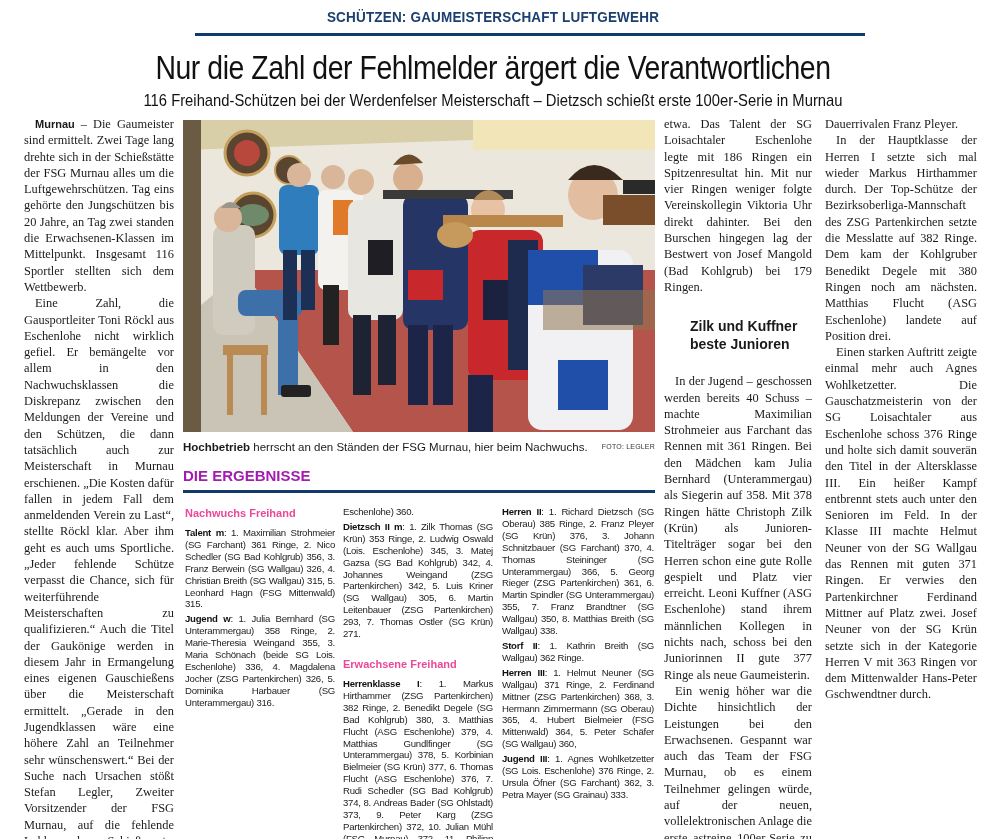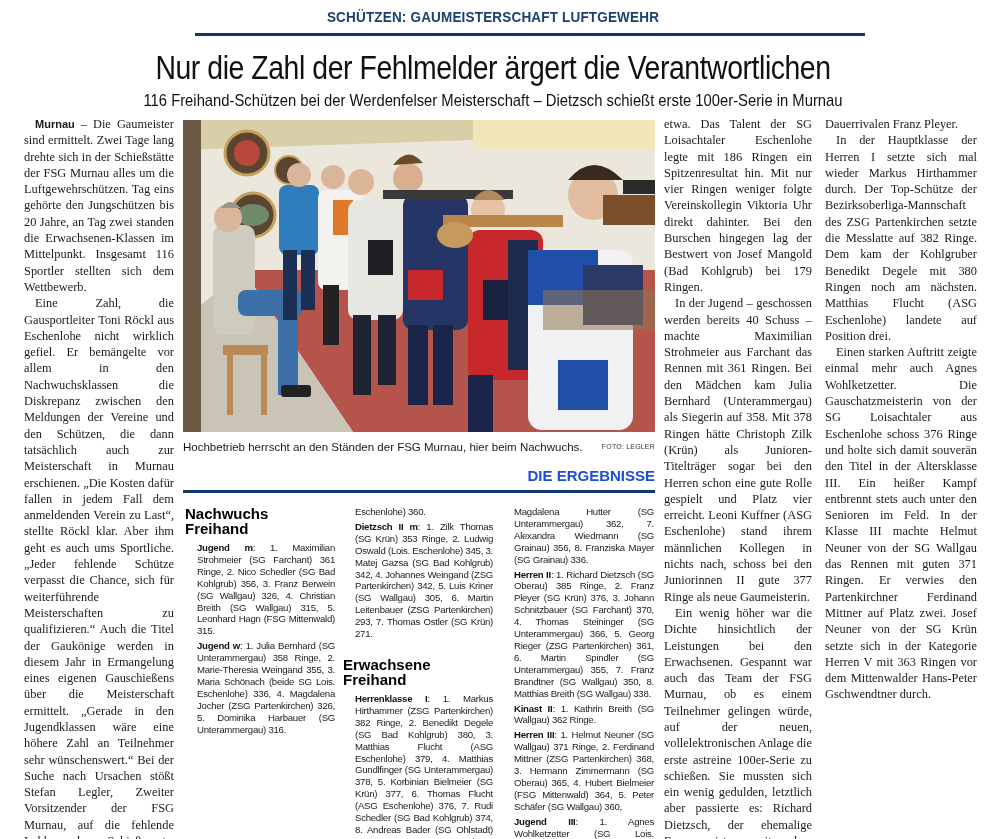--- a/index.html
+++ b/index.html
@@ -11,27 +11,27 @@
   .col{position:absolute;font-family:"Liberation Serif",serif;font-size:12.4px;line-height:16.3px;text-align:justify;hyphens:auto;}
   .col p{margin:0;text-indent:11px;}
   .col p.first{text-indent:0;}
   .dateline{font-family:"Liberation Sans",sans-serif;font-weight:bold;font-size:11px;margin-left:11px;}
   .col1{left:24px;top:116px;width:150px;}
   .col4{left:664px;top:116px;width:148px;}
   .col5{left:825px;top:116px;width:152px;}
   .subhd{font-family:"Liberation Sans",sans-serif;font-weight:bold;font-size:14px;line-height:18px;text-align:left;margin:22px 0 20px 26px;text-indent:0;}
   .photo{position:absolute;left:183px;top:120px;width:472px;height:312px;overflow:hidden;background:#e9e3d6;}
   .caption{position:absolute;left:183px;top:441px;width:472px;font-family:"Liberation Sans",sans-serif;font-size:11.5px;}
-  .caption b{font-weight:normal;}
+  .caption b{font-weight:bold;}
   .credit{position:absolute;right:0;top:2px;font-size:7px;color:#333;letter-spacing:0.2px;}
-  .results-title{position:absolute;left:183px;top:467px;width:472px;text-align:right;font-family:"Liberation Sans",sans-serif;font-weight:bold;font-size:15px;color:#1d4ed8;}
+  .results-title{position:absolute;left:183px;top:467px;width:472px;text-align:left;font-family:"Liberation Sans",sans-serif;font-weight:bold;font-size:15px;color:#a21caf;}
   .results-rule{position:absolute;left:183px;top:490px;width:472px;height:3px;background:#0f3a6b;}
   .res{position:absolute;font-family:"Liberation Sans",sans-serif;font-size:9.6px;line-height:11.9px;text-align:justify;letter-spacing:-0.25px;color:#222;}
-  .res h4{margin:0 0 6px 0;font-size:15px;line-height:15px;font-weight:bold;color:#000000;letter-spacing:0;}
-  .res p{margin:0 0 3px 12px;}
+  .res h4{margin:0 0 6px 0;font-size:11px;line-height:15px;font-weight:bold;color:#ec4899;letter-spacing:0;}
+  .res p{margin:0 0 3px 0;}
   .res b{color:#111;}
   .r1{left:185px;top:506px;width:150px;}
   .r2{left:343px;top:506px;width:150px;}
   .r3{left:502px;top:506px;width:152px;}
   .gap{height:14px;}
 </style>
 </head>
 <body>
 
 <div class="kicker">SCHÜTZEN: GAUMEISTERSCHAFT LUFTGEWEHR</div>
@@ -121,45 +121,45 @@
 <div class="caption">
   <b>Hochbetrieb</b><span> herrscht an den Ständen der FSG Murnau, hier beim Nachwuchs.</span>
   <span class="credit">FOTO: LEGLER</span>
 </div>
 
 <div class="results-title">DIE ERGEBNISSE</div>
 <div class="results-rule"></div>
 
 <div class="res r1">
   <h4>Nachwuchs Freihand</h4>
-  <p><b>Jugend m</b><span>: 1. Maximilian Strohmeier (SG Farchant) 361 Ringe, 2. Nico Schedler (SG Bad Kohlgrub) 356, 3. Franz Berwein (SG Wallgau) 326, 4. Christian Breith (SG Wallgau) 315, 5. Leonhard Hagn (FSG Mittenwald) 315.</span></p>
+  <p><b>Talent m</b><span>: 1. Maximilian Strohmeier (SG Farchant) 361 Ringe, 2. Nico Schedler (SG Bad Kohlgrub) 356, 3. Franz Berwein (SG Wallgau) 326, 4. Christian Breith (SG Wallgau) 315, 5. Leonhard Hagn (FSG Mittenwald) 315.</span></p>
   <p><b>Jugend w</b><span>: 1. Julia Bernhard (SG Unterammergau) 358 Ringe, 2. Marie-Theresia Weingand 355, 3. Maria Schönach (beide SG Lois. Eschenlohe) 336, 4. Magdalena Jocher (ZSG Partenkirchen) 326, 5. Dominika Harbauer (SG Unterammergau) 316.</span></p>
 
 </div>
 
 <div class="res r2">
   <p>Eschenlohe) 360.</p>
   <p><b>Dietzsch II m</b><span>: 1. Zilk Thomas (SG Krün) 353 Ringe, 2. Ludwig Oswald (Lois. Eschenlohe) 345, 3. Matej Gazsa (SG Bad Kohlgrub) 342, 4. Johannes Weingand (ZSG Partenkirchen) 342, 5. Luis Kriner (SG Wallgau) 305, 6. Martin Leitenbauer (ZSG Partenkirchen) 293, 7. Thomas Ostler (SG Krün) 271.</span></p>
   <div class="gap"></div>
   <h4>Erwachsene Freihand</h4>
   <p><b>Herrenklasse I</b><span>: 1. Markus Hirthammer (ZSG Partenkirchen) 382 Ringe, 2. Benedikt Degele (SG Bad Kohlgrub) 380, 3. Matthias Flucht (ASG Eschenlohe) 379, 4. Matthias Gundlfinger (SG Unterammergau) 378, 5. Korbinian Bielmeier (SG Krün) 377, 6. Thomas Flucht (ASG Eschenlohe) 376, 7. Rudi Schedler (SG Bad Kohlgrub) 374, 8. Andreas Bader (SG Ohlstadt) 373, 9. Peter Karg (ZSG Partenkirchen) 372, 10. Julian Mühl (FSG Murnau) 372, 11. Philipp Rudolf (FSG Murnau) 371, 12. Florian Schedler (SG Bad Kohlgrub) 371, 13. Anton Röckl (ASG Eschenlohe) 371, 14. Florian Winter (FSG Murnau) 369, 15. Jörg Wohlketzetter (SG Lois. Eschenlohe) 367.</span></p>
 
 </div>
 
 <div class="res r3">
-  <p>Magdalena Hutter (SG Unterammergau) 362, 7. Alexandra Wiedmann (SG Grainau) 356, 8. Franziska Mayer (SG Grainau) 336.</p>
   <p><b>Herren II</b><span>: 1. Richard Dietzsch (SG Oberau) 385 Ringe, 2. Franz Pleyer (SG Krün) 376, 3. Johann Schnitzbauer (SG Farchant) 370, 4. Thomas Steininger (SG Unterammergau) 366, 5. Georg Rieger (ZSG Partenkirchen) 361, 6. Martin Spindler (SG Unterammergau) 355, 7. Franz Brandtner (SG Wallgau) 350, 8. Matthias Breith (SG Wallgau) 338.</span></p>
-  <p><b>Kinast II</b><span>: 1. Kathrin Breith (SG Wallgau) 362 Ringe.</span></p>
+  <p><b>Storf II</b><span>: 1. Kathrin Breith (SG Wallgau) 362 Ringe.</span></p>
   <p><b>Herren III</b><span>: 1. Helmut Neuner (SG Wallgau) 371 Ringe, 2. Ferdinand Mittner (ZSG Partenkirchen) 368, 3. Hermann Zimmermann (SG Oberau) 365, 4. Hubert Bielmeier (FSG Mittenwald) 364, 5. Peter Schäfer (SG Wallgau) 360,</span></p>
   <p><b>Jugend III</b><span>: 1. Agnes Wohlketzetter (SG Lois. Eschenlohe) 376 Ringe, 2. Ursula Öfner (SG Farchant) 362, 3. Petra Mayer (SG Grainau) 333.</span></p>
 
 </div>
 
 <div class="col col4">
   <p class="first">etwa. Das Talent der SG Loisachtaler Eschenlohe legte mit 186 Ringen ein Spitzenresultat hin. Mit nur vier Ringen weniger folgte Vereinskollegin Viktoria Uhr direkt dahinter. Bei den Burschen hingegen lag der Bestwert von Josef Mangold (Bad Kohlgrub) bei 179 Ringen.</p>
+  <div class="subhd">Zilk und Kuffner beste Junioren</div>
   <p>In der Jugend – geschossen werden bereits 40 Schuss – machte Maximilian Strohmeier aus Farchant das Rennen mit 361 Ringen. Bei den Mädchen kam Julia Bernhard (Unterammergau) als Siegerin auf 358. Mit 378 Ringen hätte Christoph Zilk (Krün) als Junioren-Titelträger sogar bei den Herren schon eine gute Rolle gespielt und Platz vier erreicht. Leoni Kuffner (ASG Eschenlohe) stand ihrem männlichen Kollegen in nichts nach, schoss bei den Juniorinnen II gute 377 Ringe als neue Gaumeisterin.</p>
   <p>Ein wenig höher war die Dichte hinsichtlich der Leistungen bei den Erwachsenen. Gespannt war auch das Team der FSG Murnau, ob es einem Teilnehmer gelingen würde, auf der neuen, vollelektronischen Anlage die erste astreine 100er-Serie zu schießen. Sie mussten sich ein wenig gedulden, letztlich aber passierte es: Richard Dietzsch, der ehemalige Europameister mit dem Großkaliber, knackte die 100 exakt mit seiner letzten Serie. Der Oberauer war es auch, der das beste Einzelergebnis der beiden Tage erzielte: Bei den Herren II setzte er sich mit 385 Ringen an die Spitze, lag damit auch recht deutlich vor seinem</p>
 </div>
 
 <div class="col col5">
   <p class="first">Dauerrivalen Franz Pleyer.</p>
   <p>In der Hauptklasse der Herren I setzte sich mal wieder Markus Hirthammer durch. Der Top-Schütze der Bezirksoberliga-Mannschaft des ZSG Partenkirchen setzte die Messlatte auf 382 Ringe. Dem kam der Kohlgruber Benedikt Degele mit 380 Ringen noch am nächsten. Matthias Flucht (ASG Eschenlohe) landete auf Position drei.</p>
   <p>Einen starken Auftritt zeigte einmal mehr auch Agnes Wohlketzetter. Die Gauschatzmeisterin von der SG Loisachtaler aus Eschenlohe schoss 376 Ringe und holte sich damit souverän den Titel in der Altersklasse III. Ein heißer Kampf entbrennt stets auch unter den Senioren im Feld. In der Klasse III machte Helmut Neuner von der SG Wallgau das Rennen mit guten 371 Ringen. Er verwies den Partenkirchner Ferdinand Mittner auf Platz zwei. Josef Neuner von der SG Krün setzte sich in der Kategorie Herren V mit 363 Ringen vor dem Mittenwalder Hans-Peter Gschwendtner durch.</p>
 
 </div>

